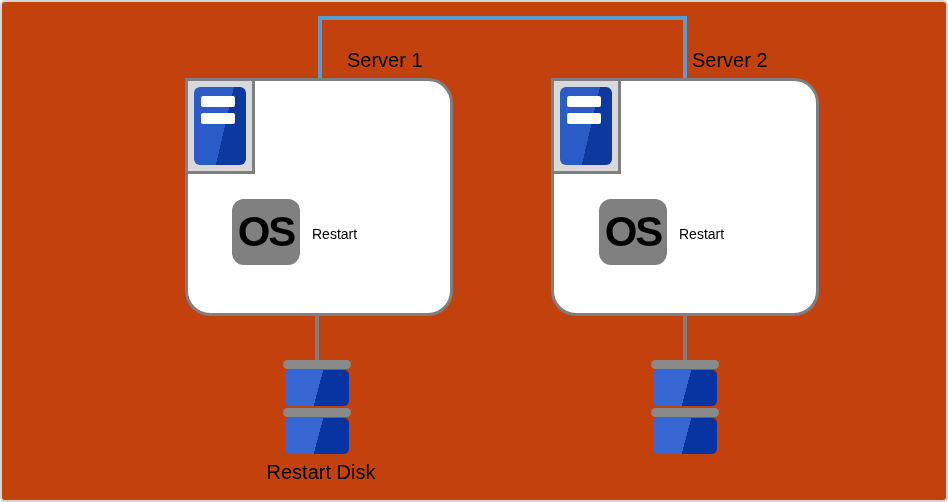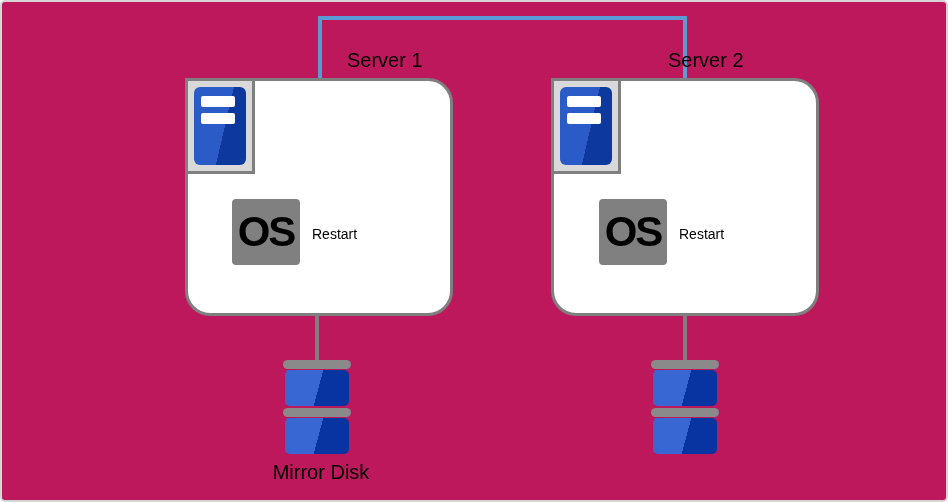--- a/index.html
+++ b/index.html
@@ -12,53 +12,53 @@
     --towerDark:#0d389e;
     --diskLight:#3866d3;
     --diskDark:#0834a2;
     --canvasBorder:#d5d5d5;
     --ink:#000000;
   }
   html,body{margin:0;padding:0;background:#fff;}
   body{font-family:"Liberation Sans", sans-serif;color:var(--ink);}
   .canvas{
     position:relative;width:948px;height:502px;box-sizing:border-box;
-    background:#be185d;border:2px solid var(--canvasBorder);border-radius:5px;
+    background:#c2410c;border:2px solid var(--canvasBorder);border-radius:5px;
     overflow:hidden;
   }
   .abs{position:absolute;}
   
   .hb-link{
     left:316px;top:14px;width:369px;height:63px;box-sizing:border-box;
     border:4px solid var(--connector);border-bottom:none;
   }
   
   .server-box{
     width:268px;height:238px;box-sizing:border-box;background:#fff;
     border:3px solid var(--outline);border-radius:25px;top:76px;
   }
   .server-box.s1{left:183px;} .server-box.s2{left:549px;}
   
   .server-name{top:46px;font-size:20px;line-height:24px;white-space:nowrap;}
-  .server-name.s1{left:345px;} .server-name.s2{left:666px;}
+  .server-name.s1{left:345px;} .server-name.s2{left:690px;}
   
   .icon-frame{
     width:70px;height:96px;box-sizing:border-box;top:76px;
     background:var(--frameFill);border:3px solid var(--outline);
   }
   .icon-frame.s1{left:183px;} .icon-frame.s2{left:549px;}
   .tower{
     position:absolute;left:6px;top:6px;width:52px;height:78px;border-radius:6px;
     background:linear-gradient(103deg, var(--towerLight) 57%, var(--towerDark) 57%);
   }
   .tower .slot{position:absolute;left:7px;width:34px;height:11px;background:#fff;border-radius:2px;}
   .tower .slot.one{top:9px;} .tower .slot.two{top:26px;}
   
   .os-badge{
-    width:68px;height:66px;top:197px;border-radius:4px;background:var(--badge);
+    width:68px;height:66px;top:197px;border-radius:12px;background:var(--badge);
     display:flex;align-items:center;justify-content:center;
     font-size:42px;font-weight:bold;letter-spacing:-2px;color:#000;
   }
   .os-badge.s1{left:230px;} .os-badge.s2{left:597px;}
   .restart-label{top:221px;font-size:14px;line-height:22px;white-space:nowrap;}
   .restart-label.s1{left:310px;} .restart-label.s2{left:677px;}
   
   .disk-link{width:4px;height:45px;top:313px;background:var(--outline);}
   .disk-link.s1{left:313px;} .disk-link.s2{left:681px;}
   
@@ -91,21 +91,21 @@
   </div>
   <div class="abs os-badge s1">OS</div>
   <div class="abs restart-label s1">Restart</div>
   <div class="abs disk-link s1"></div>
   <div class="abs disk s1">
     <div class="cap"></div>
     <div class="platter one"></div>
     <div class="bar"></div>
     <div class="platter two"></div>
   </div>
-  <div class="abs disk-caption">Mirror Disk</div>
+  <div class="abs disk-caption">Restart Disk</div>
 
   <div class="abs server-name s2">Server 2</div>
   <div class="abs server-box s2"></div>
   <div class="abs icon-frame s2">
     <div class="tower">
       <div class="slot one"></div>
       <div class="slot two"></div>
     </div>
   </div>
   <div class="abs os-badge s2">OS</div>

